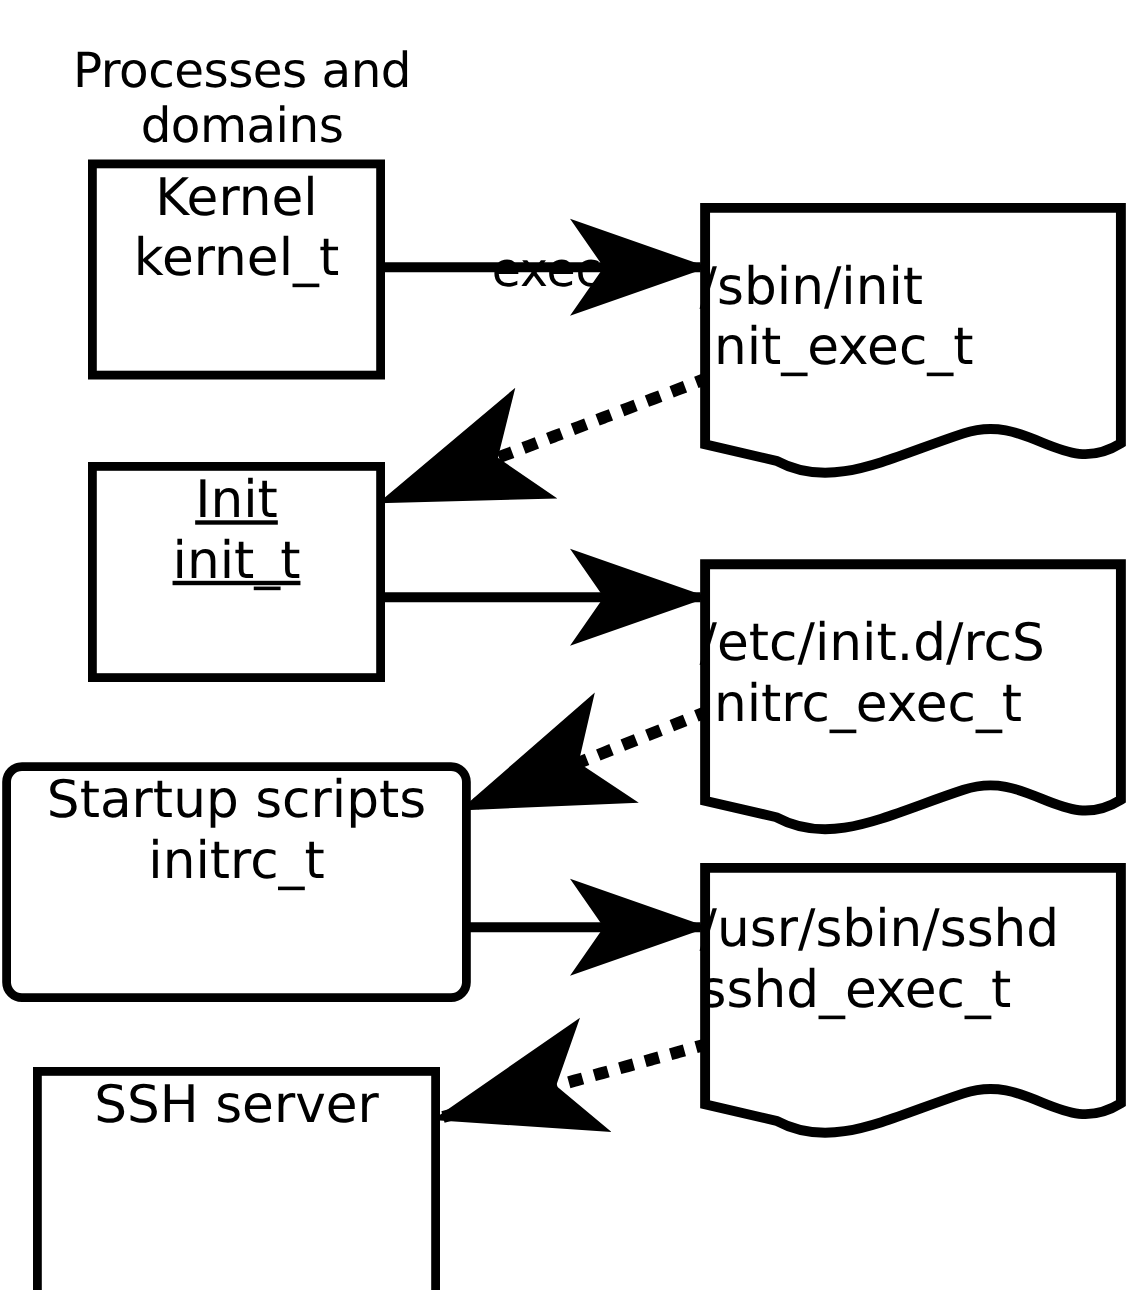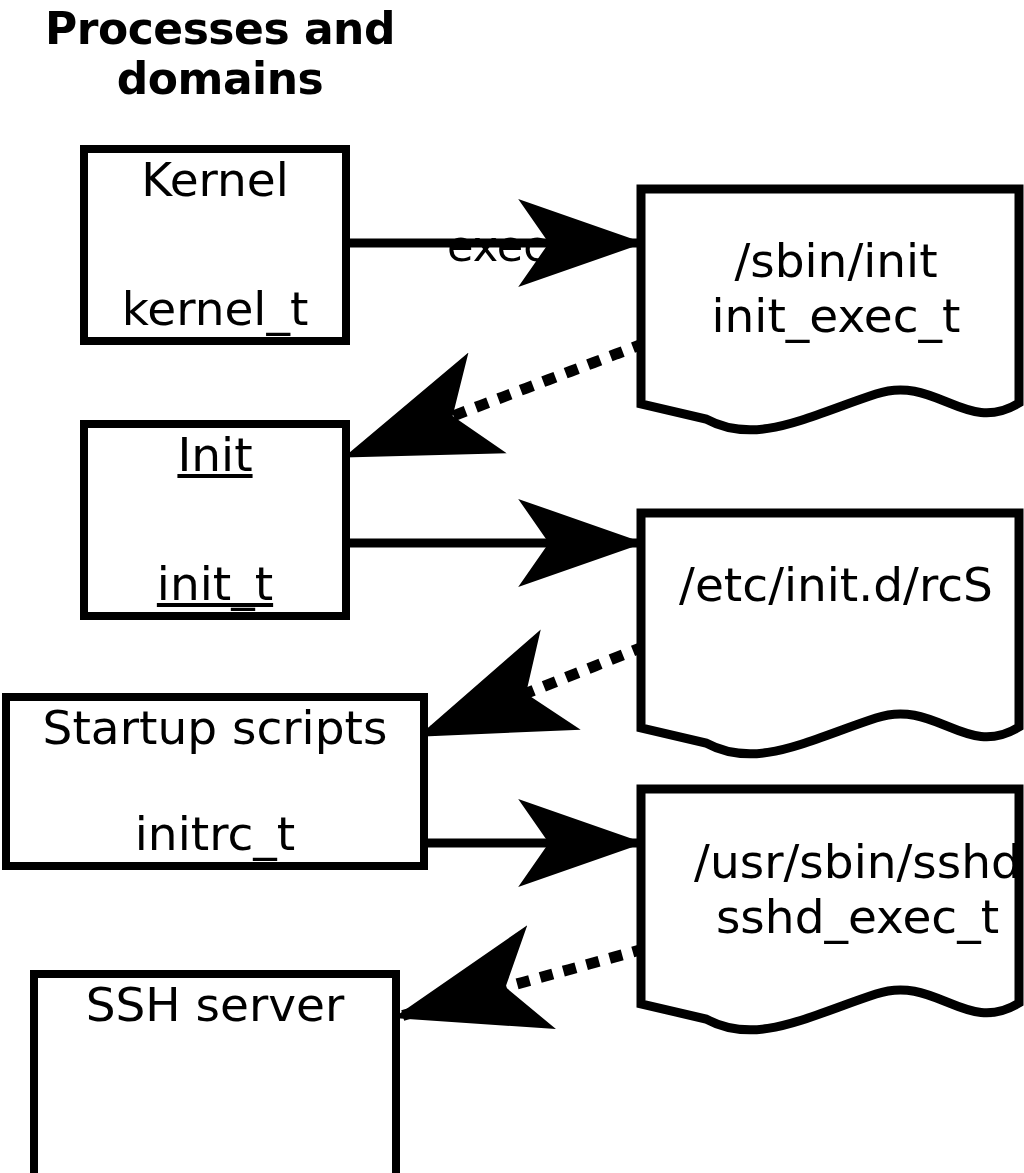--- a/index.html
+++ b/index.html
@@ -10,57 +10,57 @@
   #canvas {
     position: relative;
     width: 1024px;
     height: 1173px;
     background: #ffffff;
     font-family: "DejaVu Sans", "Liberation Sans", sans-serif;
     overflow: hidden;
   }
   .col-header {
     position: absolute;
-    font-weight: bold;
+    font-weight: normal;
     font-size: 44px;
     line-height: 1.13;
     color: #000000;
     text-align: center;
     letter-spacing: -0.5px;
+    margin-top: 36px;
   }
   #header-left  { left: 30px;  top: 4px;  width: 380px; }
   #header-right { left: 640px; top: 4px;  width: 380px; }
 
   .proc-box {
     position: absolute;
     box-sizing: border-box;
     border: 8px solid #000000;
     background: #ffffff;
     display: flex;
     flex-direction: column;
     align-items: center;
-    justify-content: space-between;
+    justify-content: flex-start;
     color: #000000;
     font-size: 47px;
     line-height: 1.16;
     text-align: center;
   }
   .proc-box .l1, .proc-box .l2 { display: block; white-space: nowrap; }
 
   .doc-shape { position: absolute; }
   .doc-shape svg { display: block; }
   .doc-text {
     position: absolute;
     left: 0; right: 0;
-    text-align: center;
+    text-align: left;
     color: #000000;
     font-size: 47px;
     line-height: 1.16;
     pointer-events: none;
-    margin-left: 12px;
   }
   .doc-text .l1, .doc-text .l2 { display: block; white-space: nowrap; }
 
   .conn { position: absolute; left: 0; top: 0; width: 1024px; height: 1173px; pointer-events: none; }
 
   .edge-label {
     position: absolute;
     font-size: 43px;
     color: #000000;
     white-space: nowrap;
@@ -105,21 +105,21 @@
   <div class="proc-box" style="left:80px; top:145px; width:270px; height:200px;">
     <span class="l1">Kernel</span>
     <span class="l2">kernel_t</span>
   </div>
 
   <div class="proc-box" style="left:80px; top:420px; width:270px; height:200px;text-decoration:underline;">
     <span class="l1">Init</span>
     <span class="l2">init_t</span>
   </div>
 
-  <div class="proc-box" style="left:2px; top:693px; width:426px; height:177px;">
+  <div class="proc-box" style="left:2px; top:693px; width:426px; height:218px;border-radius:18px;">
     <span class="l1">Startup scripts</span>
     <span class="l2">initrc_t</span>
   </div>
 
   <div class="proc-box" style="left:30px; top:970px; width:370px; height:212px;">
     <span class="l1">SSH server</span>
   </div>
 
   <div class="doc-shape" style="left:636px; top:184px; width:388px; height:256px;">
     <svg width="388" height="256" viewBox="0 0 388 256">
@@ -130,26 +130,27 @@
       <span class="l2">init_exec_t</span>
     </div>
   </div>
 
   <div class="doc-shape" style="left:636px; top:508px; width:388px; height:256px;">
     <svg width="388" height="256" viewBox="0 0 388 256">
       <path d="M5,5 L383,5 L383,219 C330,252 300,190 240,210 C170,233 120,262 70,235 L5,220 Z" fill="#ffffff" stroke="#000000" stroke-width="9" stroke-linejoin="miter"></path>
     </svg>
     <div class="doc-text" style="top:50px;">
       <span class="l1">/etc/init.d/rcS</span>
+      <span class="l2">initrc_exec_t</span>
     </div>
   </div>
 
   <div class="doc-shape" style="left:636px; top:784px; width:388px; height:256px;">
     <svg width="388" height="256" viewBox="0 0 388 256">
       <path d="M5,5 L383,5 L383,219 C330,252 300,190 240,210 C170,233 120,262 70,235 L5,220 Z" fill="#ffffff" stroke="#000000" stroke-width="9" stroke-linejoin="miter"></path>
     </svg>
-    <div class="doc-text" style="top:51px;padding-left:43px;">
+    <div class="doc-text" style="top:34px;">
       <span class="l1">/usr/sbin/sshd</span>
       <span class="l2">sshd_exec_t</span>
     </div>
   </div>
 
 </div>
 
 </body></html>

